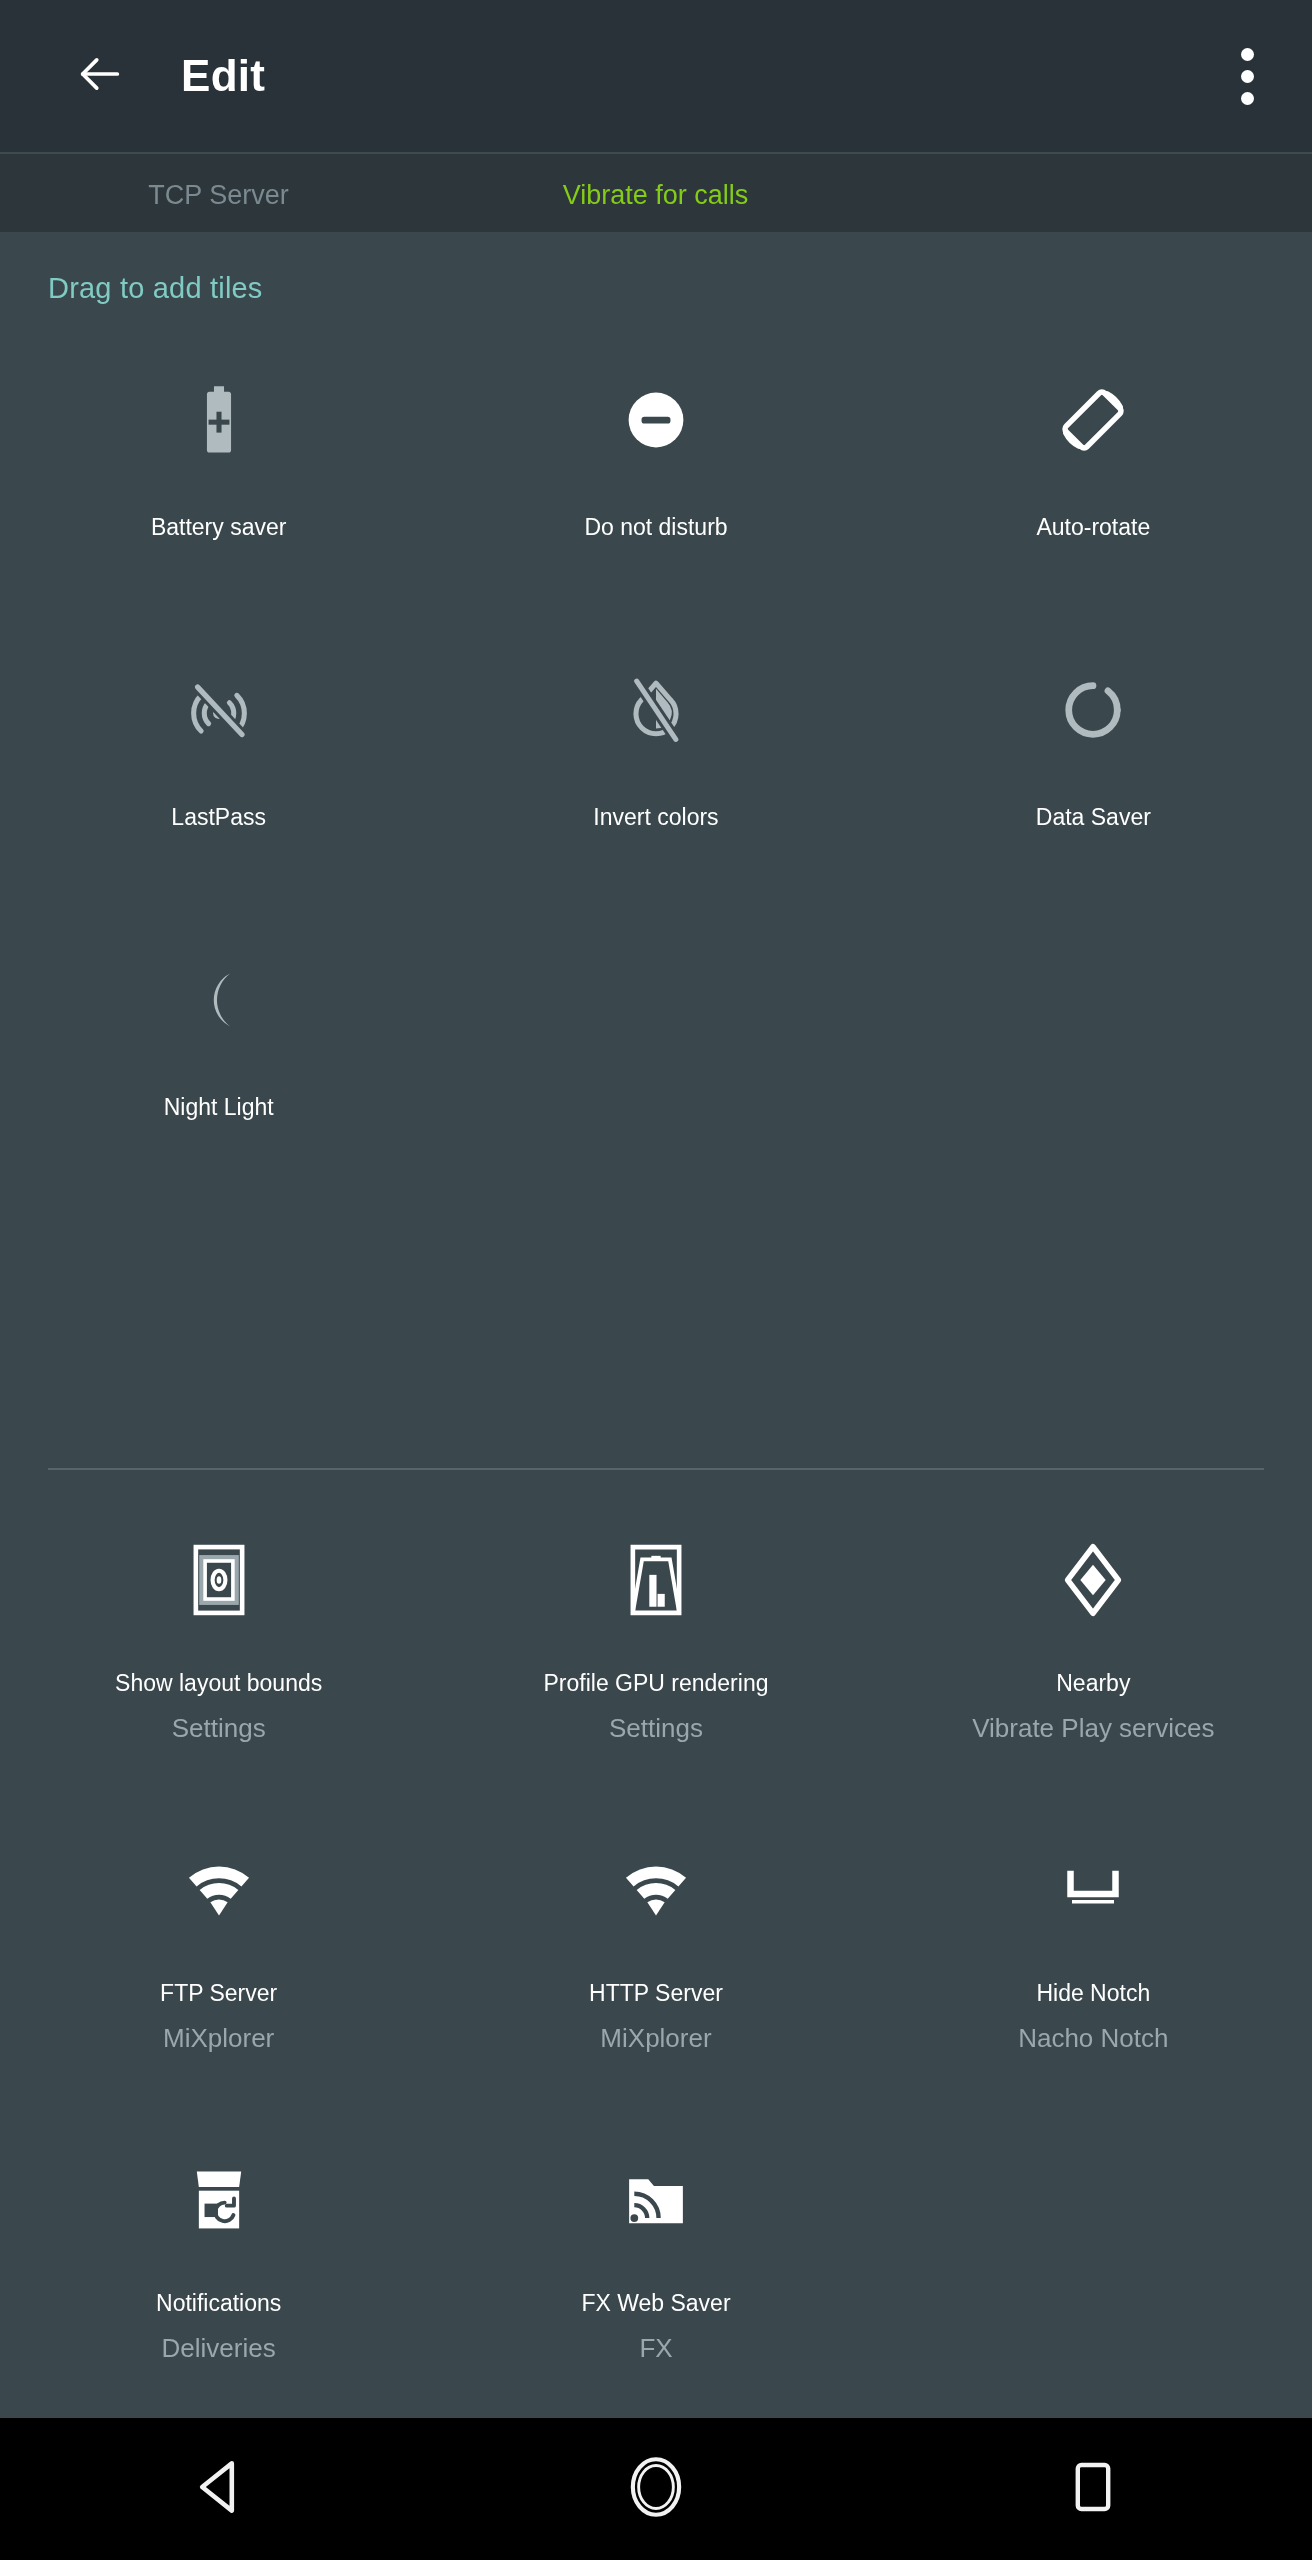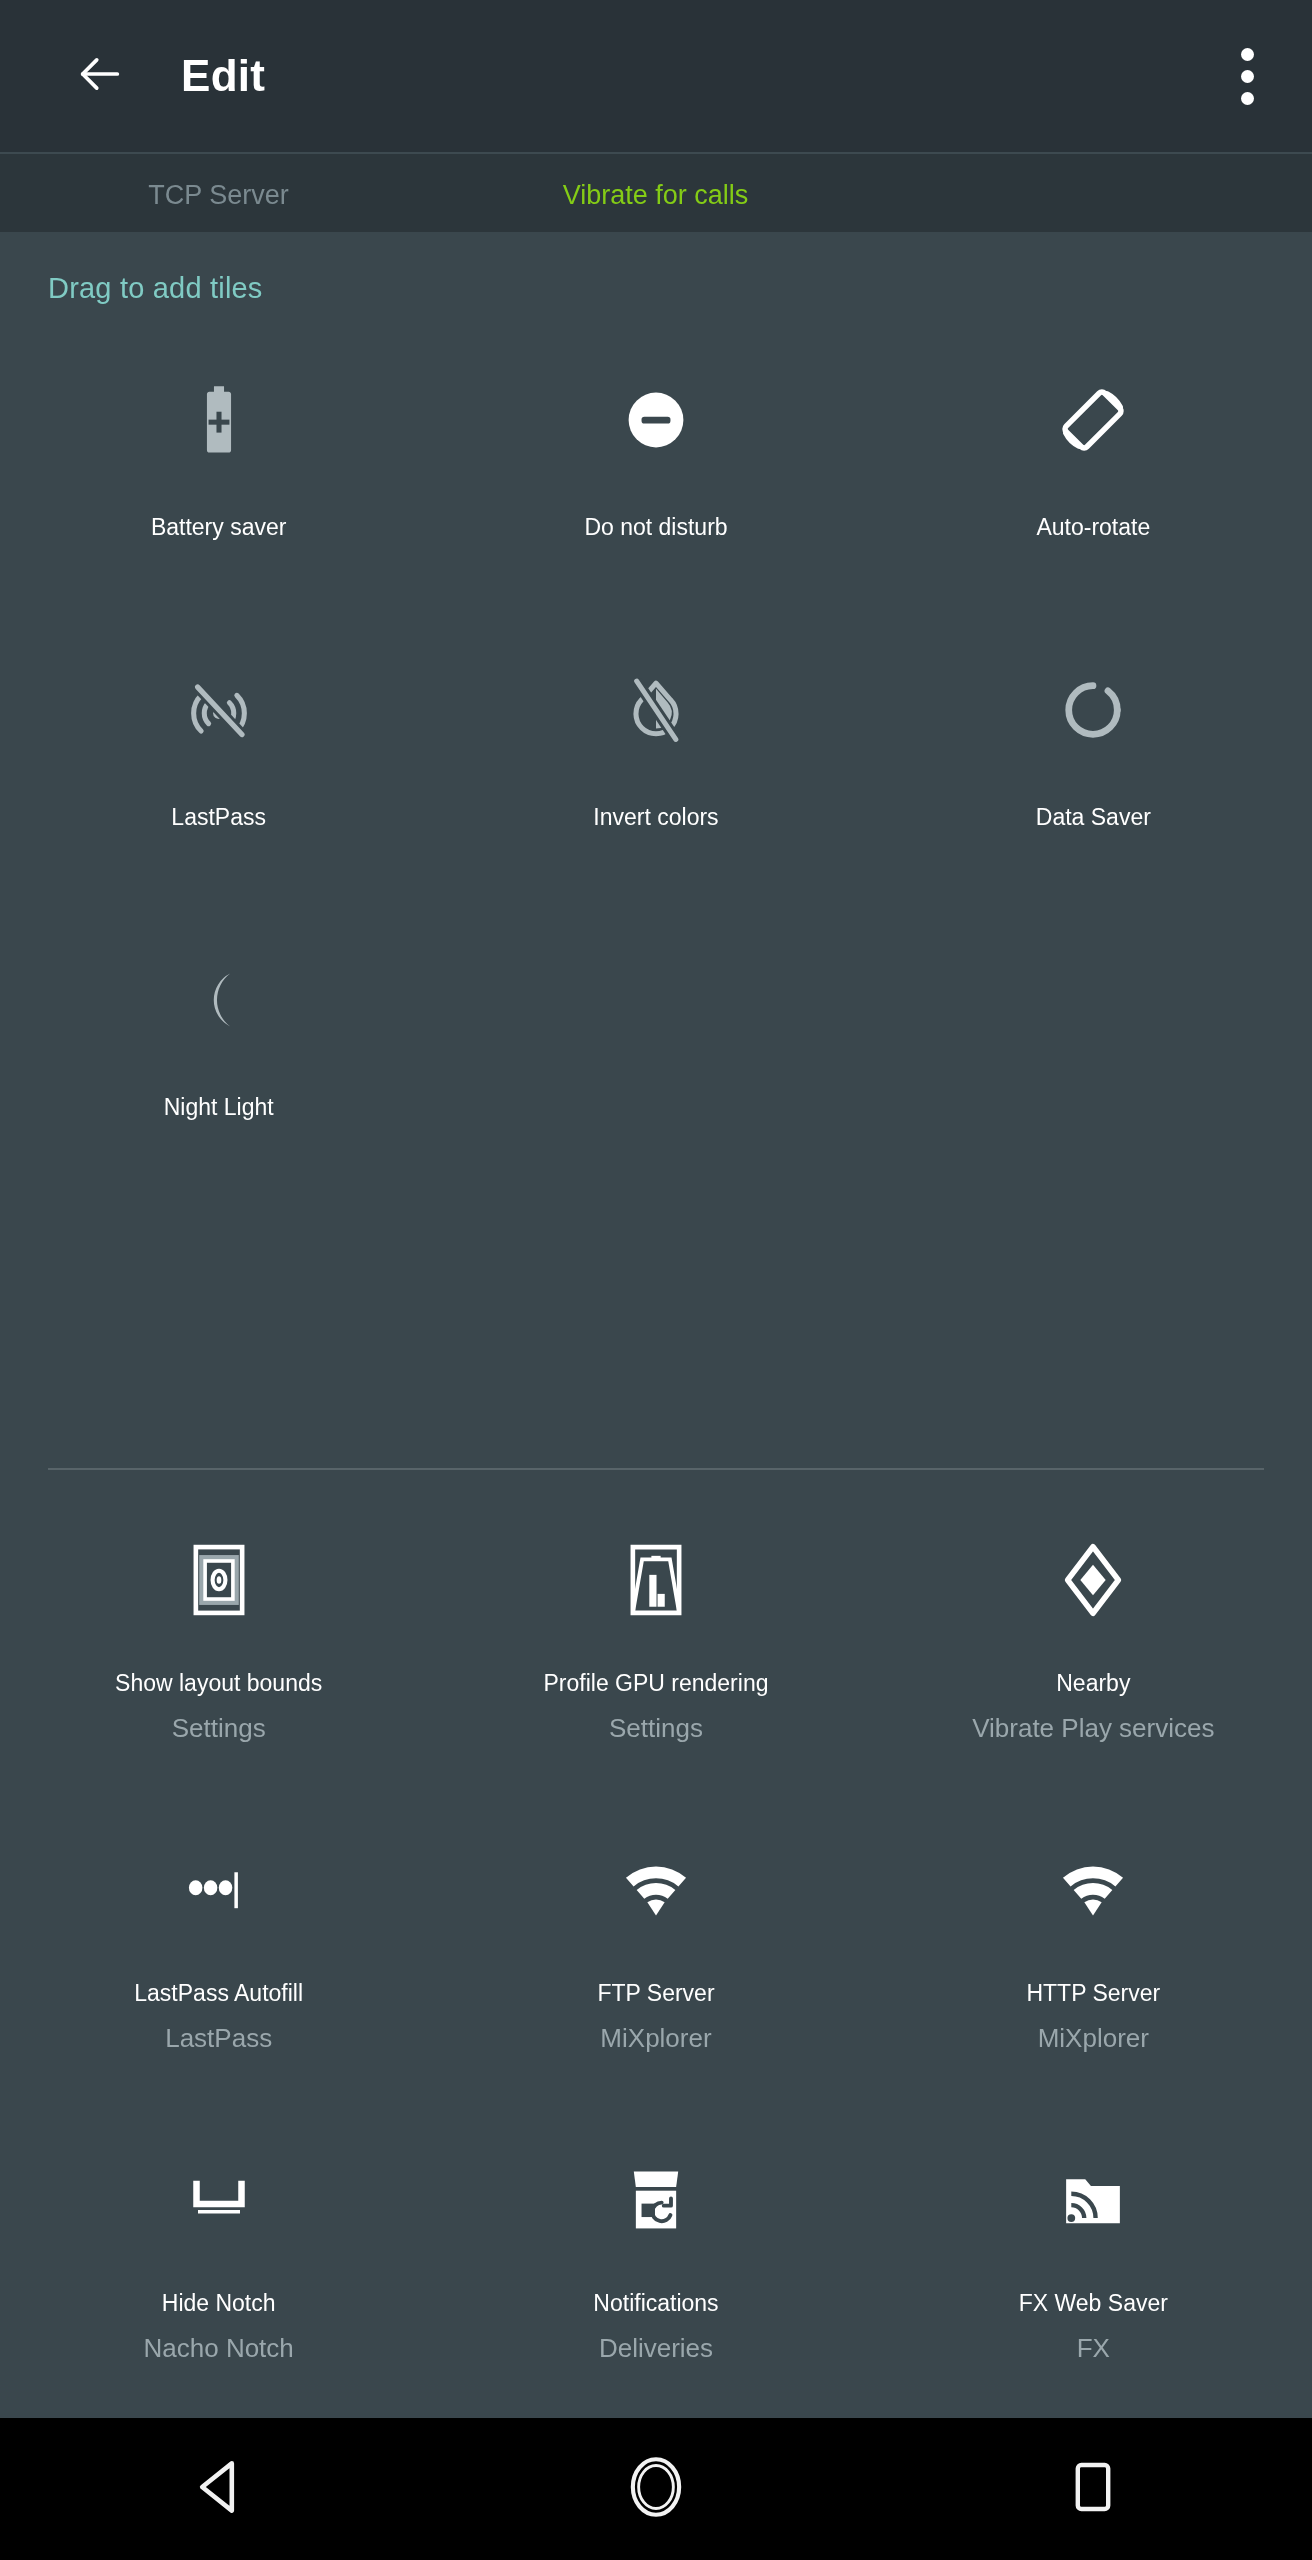--- a/index.html
+++ b/index.html
@@ -313,32 +313,20 @@
         <div class="tile-icon">
           <svg width="64" height="74" viewBox="0 0 24 28">
             <path d="M12 1.4 L21.6 14 L12 26.6 L2.4 14 Z" fill="none" stroke="#ffffff" stroke-width="2.1" stroke-linejoin="round"></path>
             <path d="M12 8.2 L16.8 14 L12 19.8 L7.2 14 Z" fill="#ffffff"></path>
           </svg>
         </div>
         <div class="tile-label">Nearby</div>
         <div class="tile-sublabel">Vibrate Play services</div>
       </div>
 
-      <div class="tile app">
-        <div class="tile-icon">
-          <svg width="70" height="48" viewBox="0 0 30 20">
-            <ellipse cx="5.0" cy="9.0" rx="2.9" ry="3.2" fill="#ffffff"></ellipse>
-            <ellipse cx="11.4" cy="9.0" rx="2.9" ry="3.2" fill="#ffffff"></ellipse>
-            <ellipse cx="17.8" cy="9.0" rx="2.9" ry="3.2" fill="#ffffff"></ellipse>
-            <rect x="21.6" y="2.4" width="1.5" height="15.4" fill="#ffffff"></rect>
-          </svg>
-        </div>
-        <div class="tile-label">LastPass Autofill</div>
-        <div class="tile-sublabel">LastPass</div>
-      </div>
 
       <div class="tile app">
         <div class="tile-icon">
           <svg width="70" height="56" viewBox="0 0 26 22">
             <path d="M1.2 6.2 a18 18 0 0 1 23.6 0 l-3.0 3.4 a13.6 13.6 0 0 0 -17.6 0 Z" fill="#ffffff"></path>
             <path d="M5.4 11.0 a12 12 0 0 1 15.2 0 l-3.0 3.4 a7.6 7.6 0 0 0 -9.2 0 Z" fill="#ffffff"></path>
             <path d="M9.6 15.8 a6.1 6.1 0 0 1 6.8 0 L13 21.0 Z" fill="#ffffff"></path>
           </svg>
         </div>
         <div class="tile-label">FTP Server</div>

